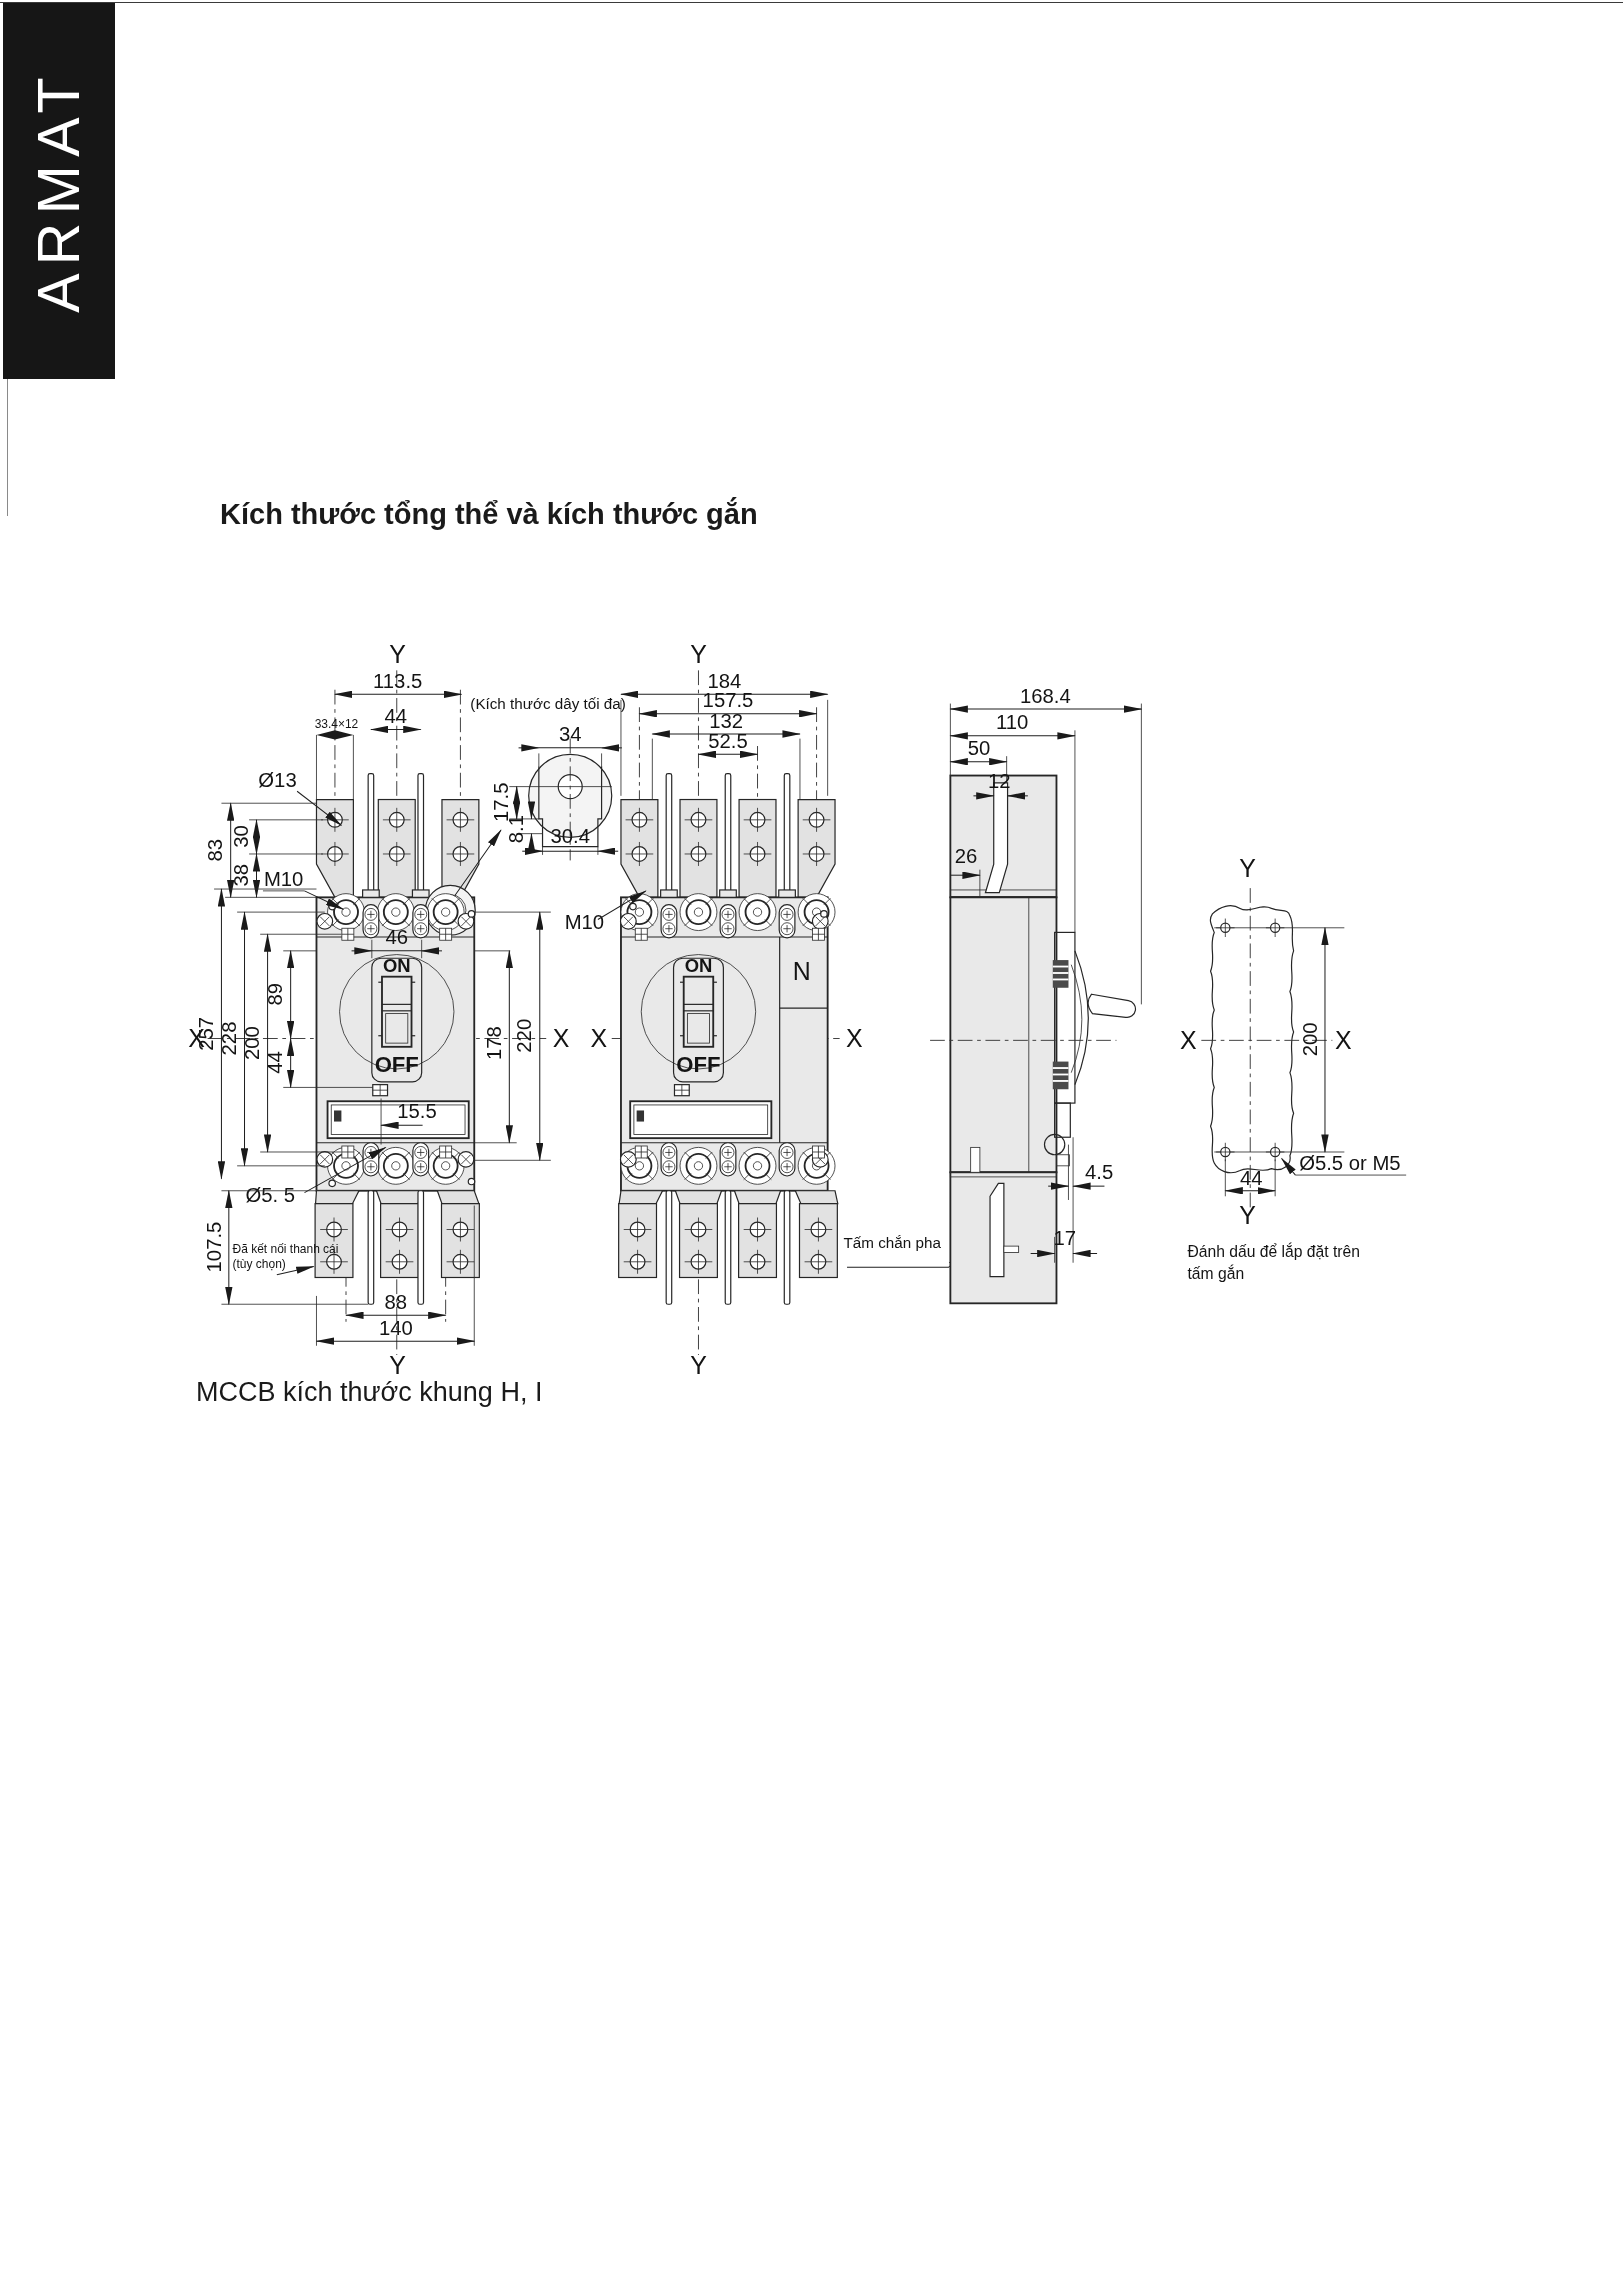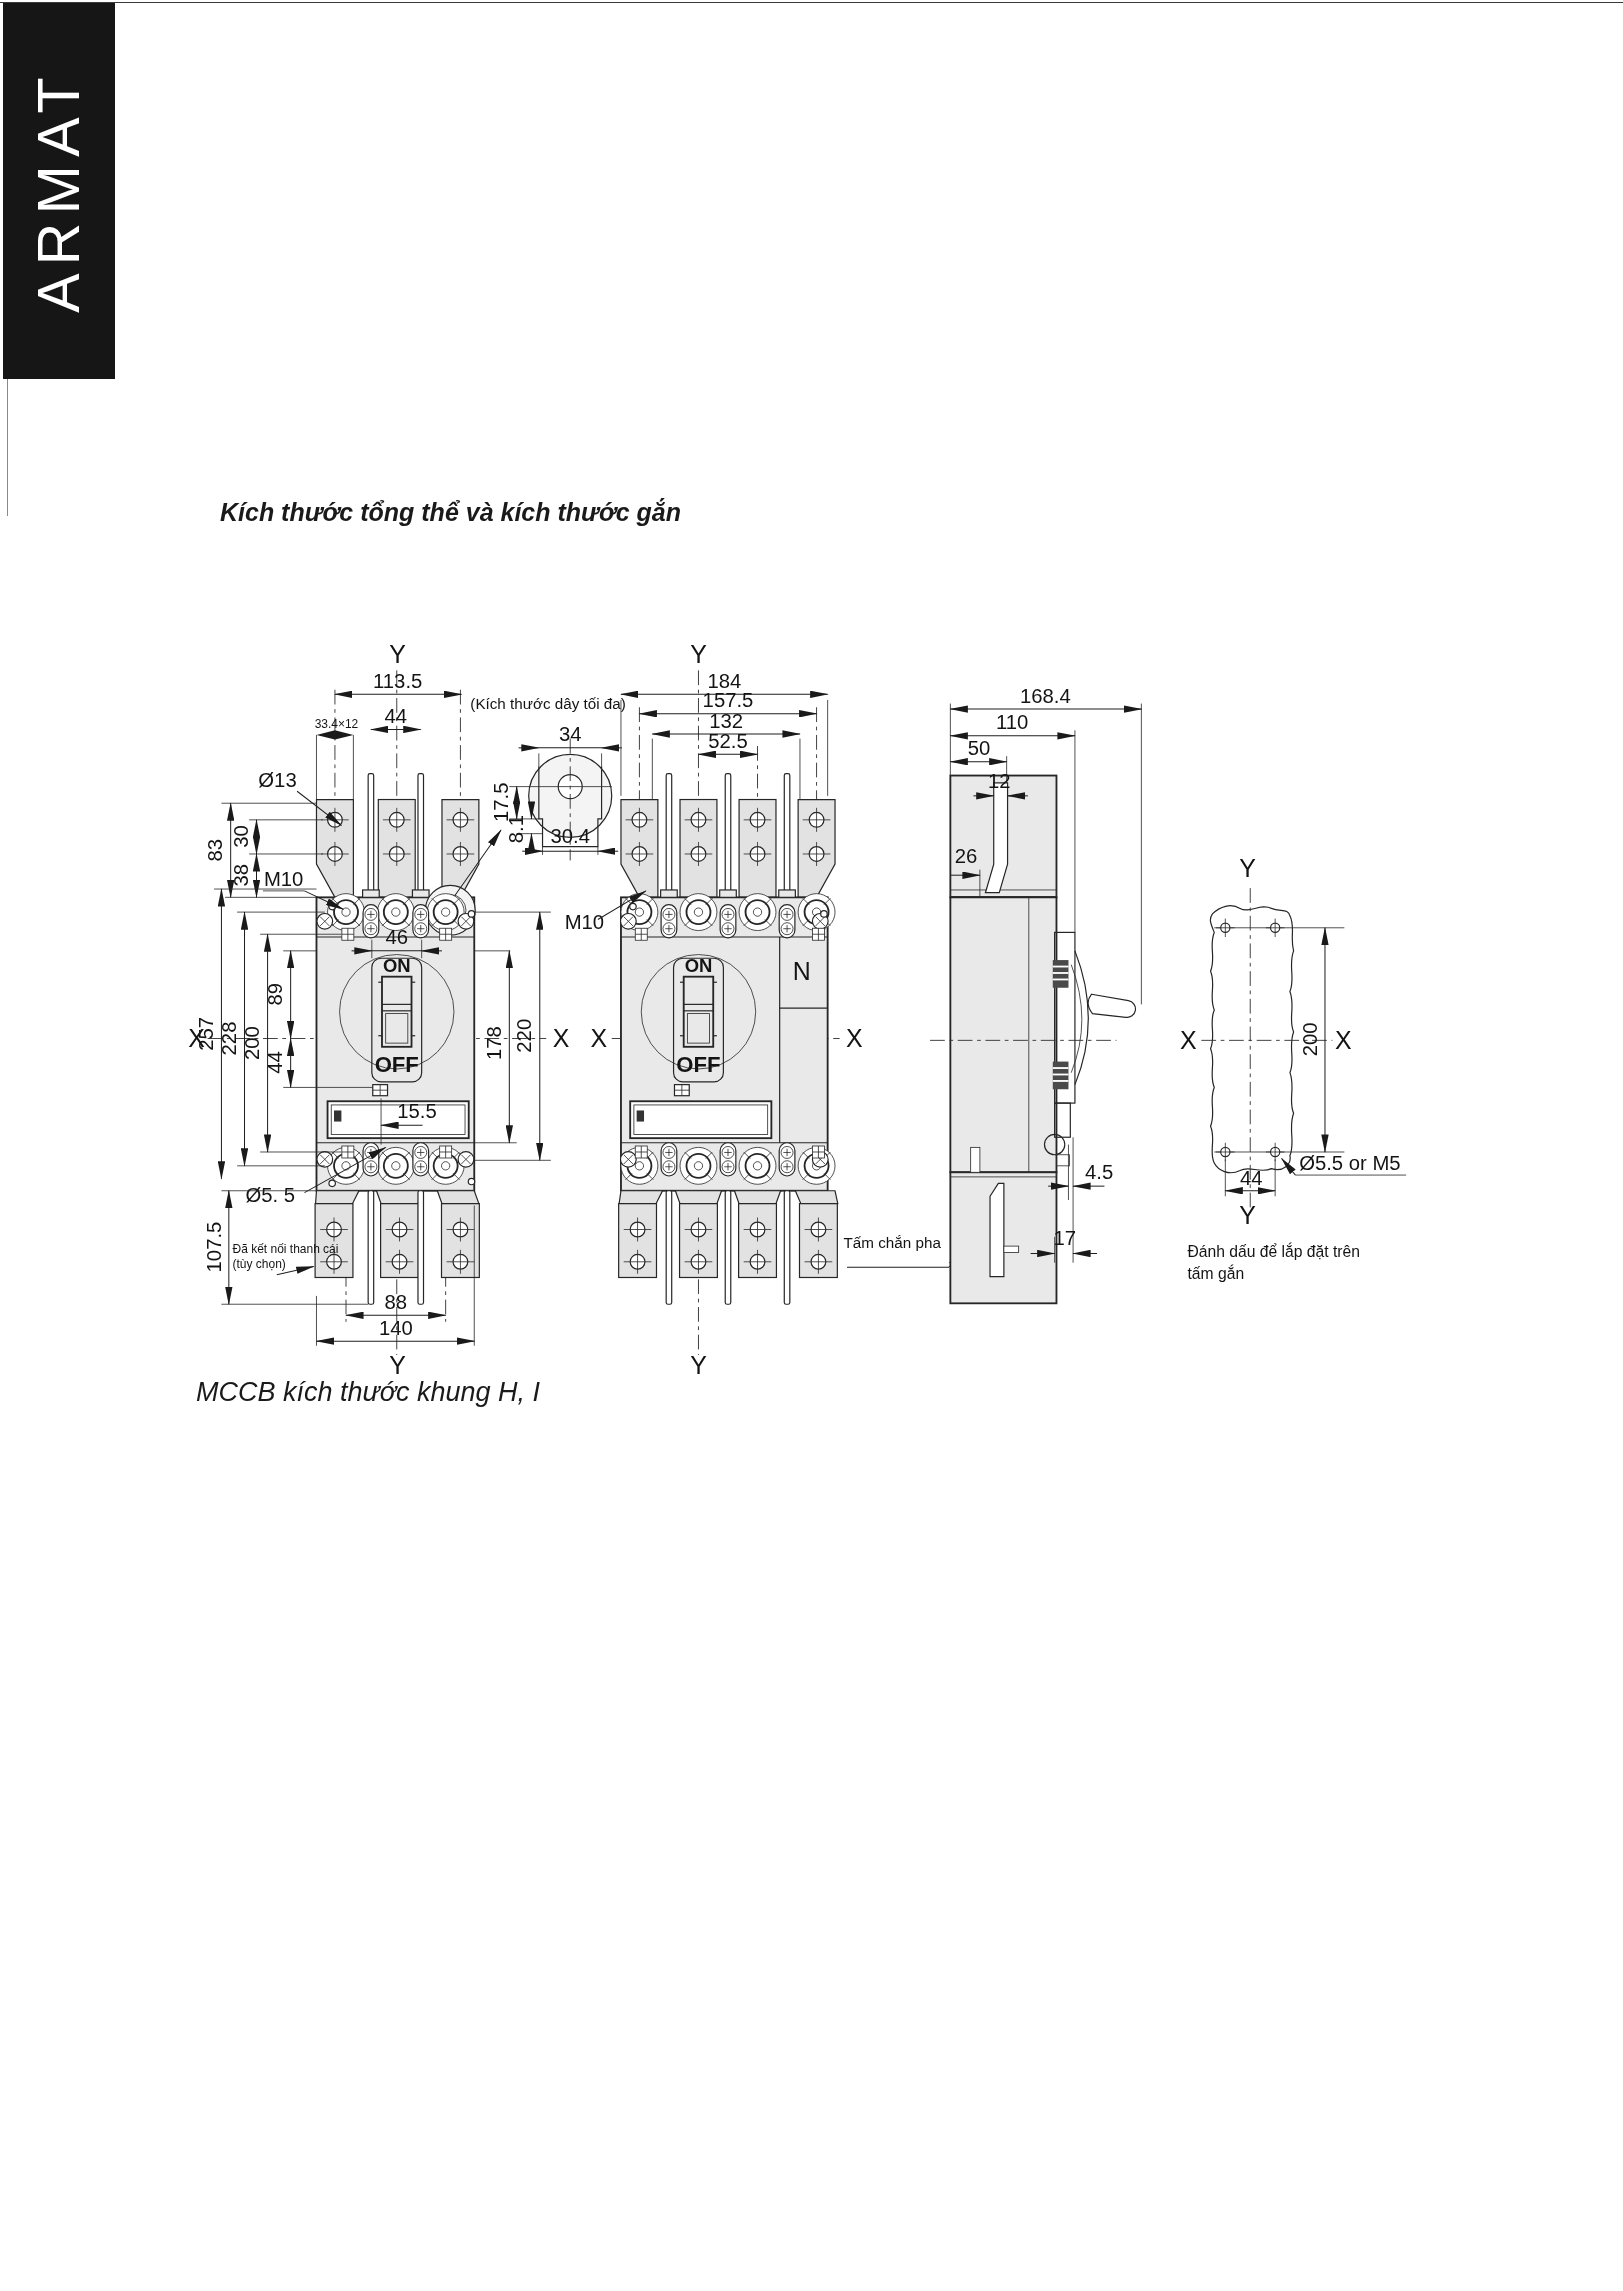--- a/index.html
+++ b/index.html
@@ -3,22 +3,22 @@
 <meta charset="utf-8">
 <style>
   html,body{margin:0;padding:0;background:#fff;}
   #page{position:relative;width:1623px;height:2292px;background:#ffffff;overflow:hidden;
         font-family:"Liberation Sans",sans-serif;color:#1a1a1a;}
   #topline{position:absolute;left:0;top:1.8px;width:1623px;height:0;border-top:1.4px solid #3a3a3a;}
   #leftline{position:absolute;left:6.5px;top:378px;width:0;height:138px;border-left:1.4px solid #8a8a8a;}
   .banner{position:absolute;left:2.8px;top:2.8px;width:112px;height:376px;background:#161616;}
   .banner span{position:absolute;left:50%;top:50%;transform:translate(-50%,-50%) rotate(-90deg);
         white-space:nowrap;color:#fff;font-size:59px;letter-spacing:8.3px;font-weight:500;}
-  .pgtitle{position:absolute;left:220px;top:498px;font-size:25px;font-weight:bold;white-space:nowrap;font-style:italic;}
-  .pgcaption{position:absolute;left:196px;top:1377px;font-size:27px;white-space:nowrap;font-style:italic;}
+  .pgtitle{position:absolute;left:220px;top:498px;font-size:29px;font-weight:bold;white-space:nowrap;}
+  .pgcaption{position:absolute;left:196px;top:1377px;font-size:27px;white-space:nowrap;}
   svg{position:absolute;left:0;top:0;}
   
   .ln{stroke:#262626;stroke-width:1.3;fill:none;}
   .ln2{stroke:#262626;stroke-width:2;fill:none;}
   .thin{stroke:#2e2e2e;stroke-width:0.9;fill:none;}
   .dim{stroke:#1f1f1f;stroke-width:1.1;fill:none;}
   .cl{stroke:#333;stroke-width:1;fill:none;stroke-dasharray:16 5 4 5;}
   .fa{fill:#e9e9e9;}  
   .fb{fill:#e2e2e2;}  
   .fw{fill:#ffffff;}

